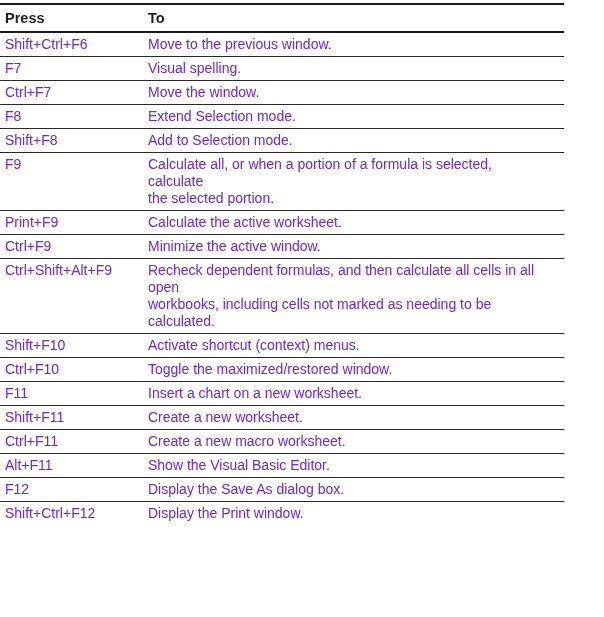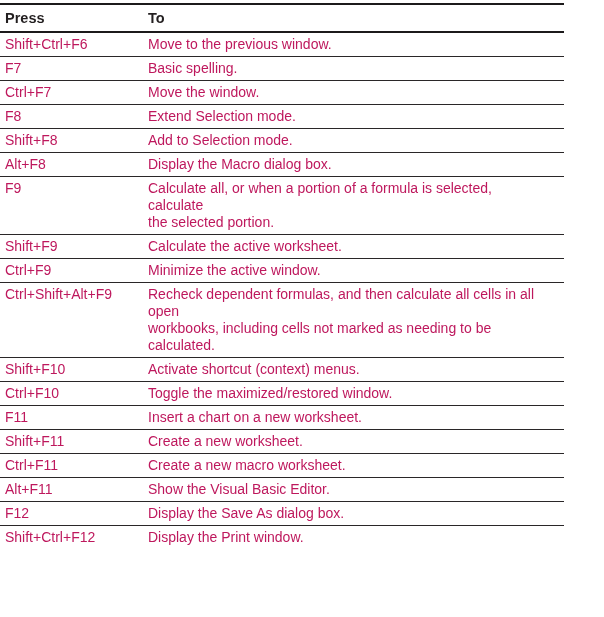--- a/index.html
+++ b/index.html
@@ -36,21 +36,21 @@
   }
   th.col-press, td.key-cell {
     width: 143px;
     padding-left: 5px;
   }
   td {
     font-size: 14px;
     line-height: 17px;
     padding: 3px 0 3px 0;
     vertical-align: top;
-    color: #be185d;
+    color: #6d28d9;
   }
   td.desc-cell {
     white-space: pre-line;
     padding-right: 15px;
   }
   tbody tr {
     border-bottom: 1px solid #2a2728;
   }
   tbody tr:last-child {
     border-bottom: none;
@@ -68,45 +68,41 @@
         <th class="col-to">To</th>
       </tr>
     </thead>
     <tbody id="table-body">
         <tr>
           <td class="key-cell">Shift+Ctrl+F6</td>
           <td class="desc-cell">Move to the previous window.</td>
         </tr>
         <tr>
           <td class="key-cell">F7</td>
-          <td class="desc-cell">Basic spelling.</td>
+          <td class="desc-cell">Visual spelling.</td>
         </tr>
         <tr>
           <td class="key-cell">Ctrl+F7</td>
           <td class="desc-cell">Move the window.</td>
         </tr>
         <tr>
           <td class="key-cell">F8</td>
           <td class="desc-cell">Extend Selection mode.</td>
         </tr>
         <tr>
           <td class="key-cell">Shift+F8</td>
           <td class="desc-cell">Add to Selection mode.</td>
         </tr>
         <tr>
-          <td class="key-cell">Alt+F8</td>
-          <td class="desc-cell">Display the Macro dialog box.</td>
-        </tr>
-        <tr>
           <td class="key-cell">F9</td>
           <td class="desc-cell">Calculate all, or when a portion of a formula is selected, calculate
 the selected portion.</td>
         </tr>
         <tr>
-          <td class="key-cell">Shift+F9</td>
+          <td class="key-cell">Print+F9</td>
           <td class="desc-cell">Calculate the active worksheet.</td>
         </tr>
         <tr>
           <td class="key-cell">Ctrl+F9</td>
           <td class="desc-cell">Minimize the active window.</td>
         </tr>
         <tr>
           <td class="key-cell">Ctrl+Shift+Alt+F9</td>
           <td class="desc-cell">Recheck dependent formulas, and then calculate all cells in all open
 workbooks, including cells not marked as needing to be calculated.</td>

